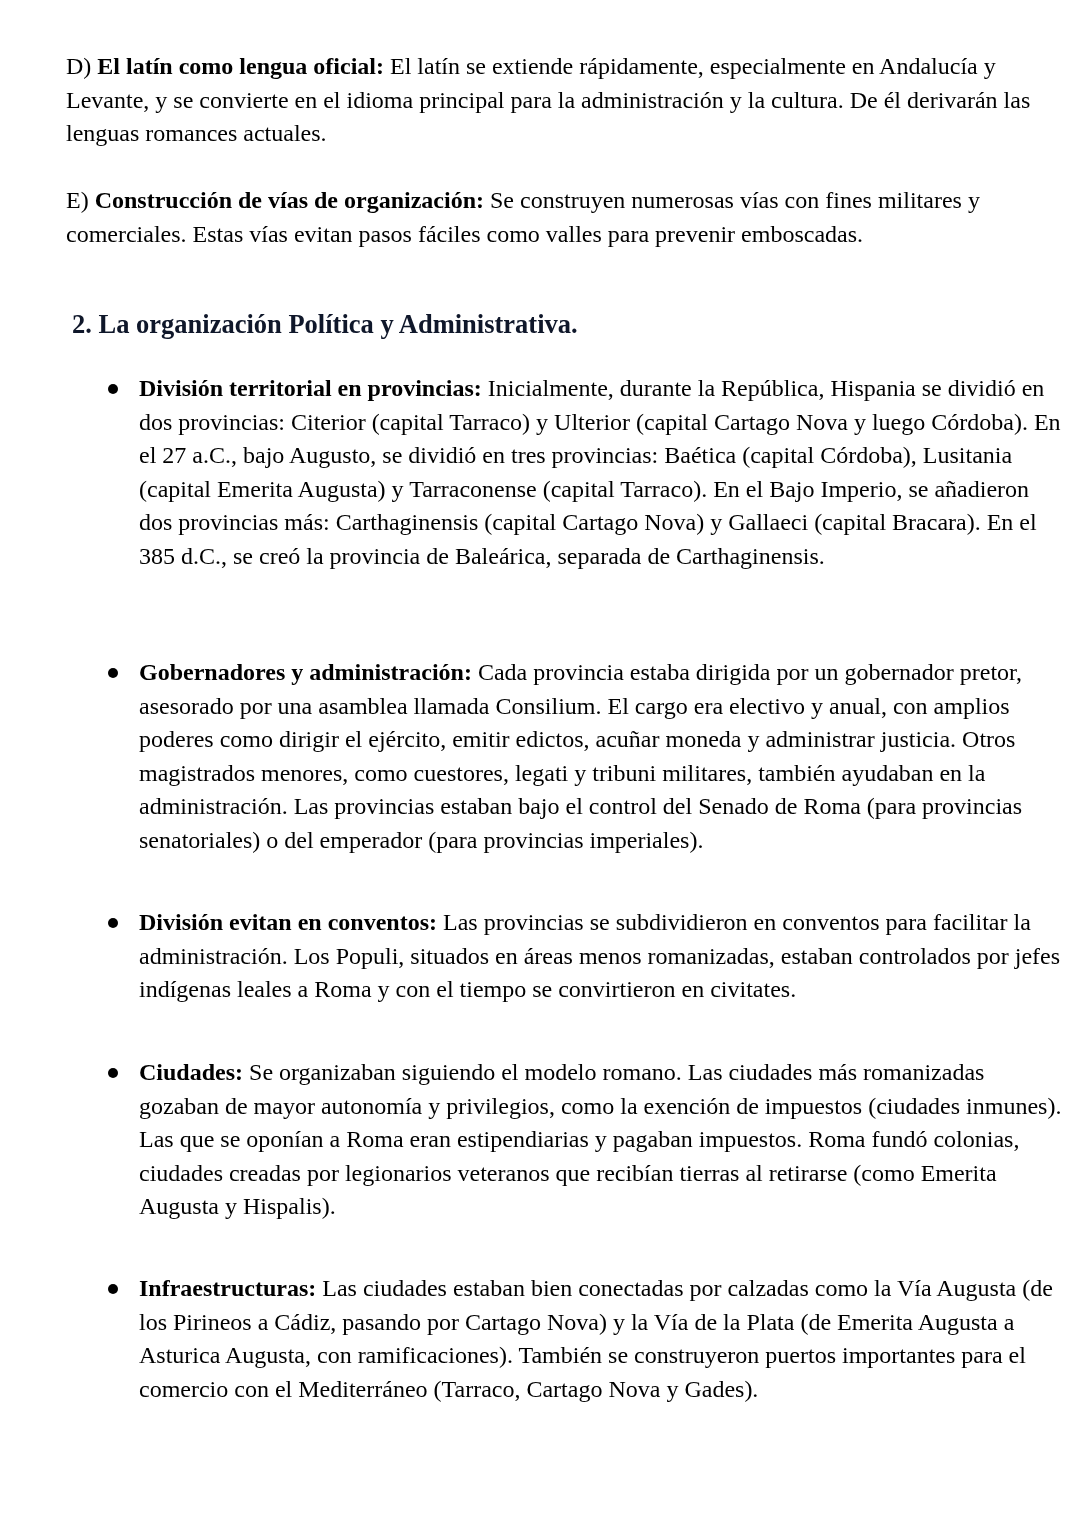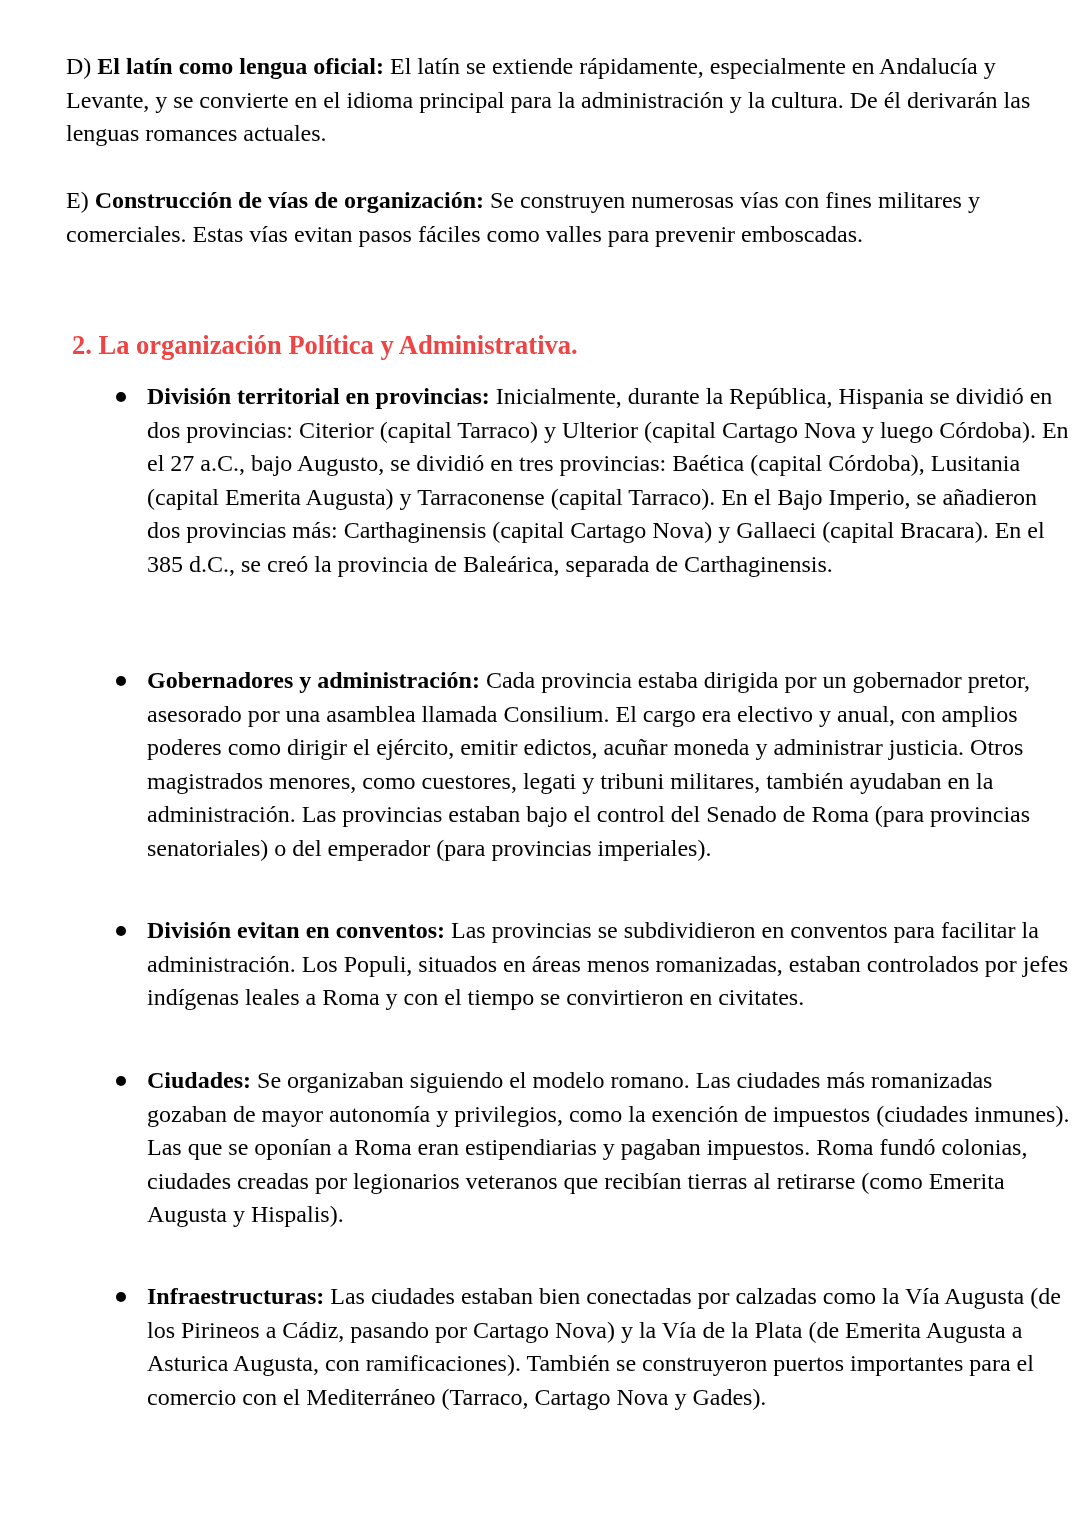--- a/index.html
+++ b/index.html
@@ -6,35 +6,35 @@
   body {
     width: 1080px; height: 1525px; position: relative; overflow: hidden;
     font-family: "Liberation Serif", "DejaVu Serif", serif;
     color: #000000; font-size: 24px; line-height: 33.6px;
   }
   .para { position: absolute; left: 66px; width: 990px; margin: 0; }
   .heading {
     position: absolute; left: 72px; top: 306px; margin: 0;
     font-size: 26.5px; font-weight: bold; line-height: 36px;
   }
-  .bullet { position: absolute; left: 131px; width: 925px; margin: 16px; }
+  .bullet { position: absolute; left: 131px; width: 925px; margin: 8px; }
   .dot {
     position: absolute; left: -31px; top: 12px; width: 10px; height: 10px;
     border-radius: 50%; background: #000;
   }
   b { font-weight: bold; }
 </style>
 </head>
 <body>
 
 <p class="para" style="top:50px"><span>D) </span><b>El latín como lengua oficial:</b><span> El latín se extiende rápidamente, especialmente en Andalucía y Levante, y se convierte en el idioma principal para la administración y la cultura. De él derivarán las lenguas romances actuales.</span></p>
 
 <p class="para" style="top:184px"><span>E) </span><b>Construcción de vías de organización:</b><span> Se construyen numerosas vías con fines militares y comerciales. Estas vías evitan pasos fáciles como valles para prevenir emboscadas.</span></p>
 
-<h2 class="heading" id="sec-heading" style="color: #ef4444; margin-top: 21px;">2. La organización Política y Administrativa.</h2>
+<h2 class="heading" id="sec-heading" style="color: #0f172a;">2. La organización Política y Administrativa.</h2>
 
 <div>
   <p class="bullet" style="top:364px"><span class="dot"></span><b>División territorial en provincias:</b><span> Inicialmente, durante la República, Hispania se dividió en dos provincias: Citerior (capital Tarraco) y Ulterior (capital Cartago Nova y luego Córdoba). En el 27 a.C., bajo Augusto, se dividió en tres provincias: Baética (capital Córdoba), Lusitania (capital Emerita Augusta) y Tarraconense (capital Tarraco). En el Bajo Imperio, se añadieron dos provincias más: Carthaginensis (capital Cartago Nova) y Gallaeci (capital Bracara). En el 385 d.C., se creó la provincia de Baleárica, separada de Carthaginensis.</span></p>
 
   <p class="bullet" style="top:648px"><span class="dot"></span><b>Gobernadores y administración:</b><span> Cada provincia estaba dirigida por un gobernador pretor, asesorado por una asamblea llamada Consilium. El cargo era electivo y anual, con amplios poderes como dirigir el ejército, emitir edictos, acuñar moneda y administrar justicia. Otros magistrados menores, como cuestores, legati y tribuni militares, también ayudaban en la administración. Las provincias estaban bajo el control del Senado de Roma (para provincias senatoriales) o del emperador (para provincias imperiales).</span></p>
 
   <p class="bullet" style="top:898px"><span class="dot"></span><b>División evitan en conventos:</b><span> Las provincias se subdividieron en conventos para facilitar la administración. Los Populi, situados en áreas menos romanizadas, estaban controlados por jefes indígenas leales a Roma y con el tiempo se convirtieron en civitates.</span></p>
 
   <p class="bullet" style="top:1048px"><span class="dot"></span><b>Ciudades:</b><span> Se organizaban siguiendo el modelo romano. Las ciudades más romanizadas gozaban de mayor autonomía y privilegios, como la exención de impuestos (ciudades inmunes). Las que se oponían a Roma eran estipendiarias y pagaban impuestos. Roma fundó colonias, ciudades creadas por legionarios veteranos que recibían tierras al retirarse (como Emerita Augusta y Hispalis).</span></p>
 

